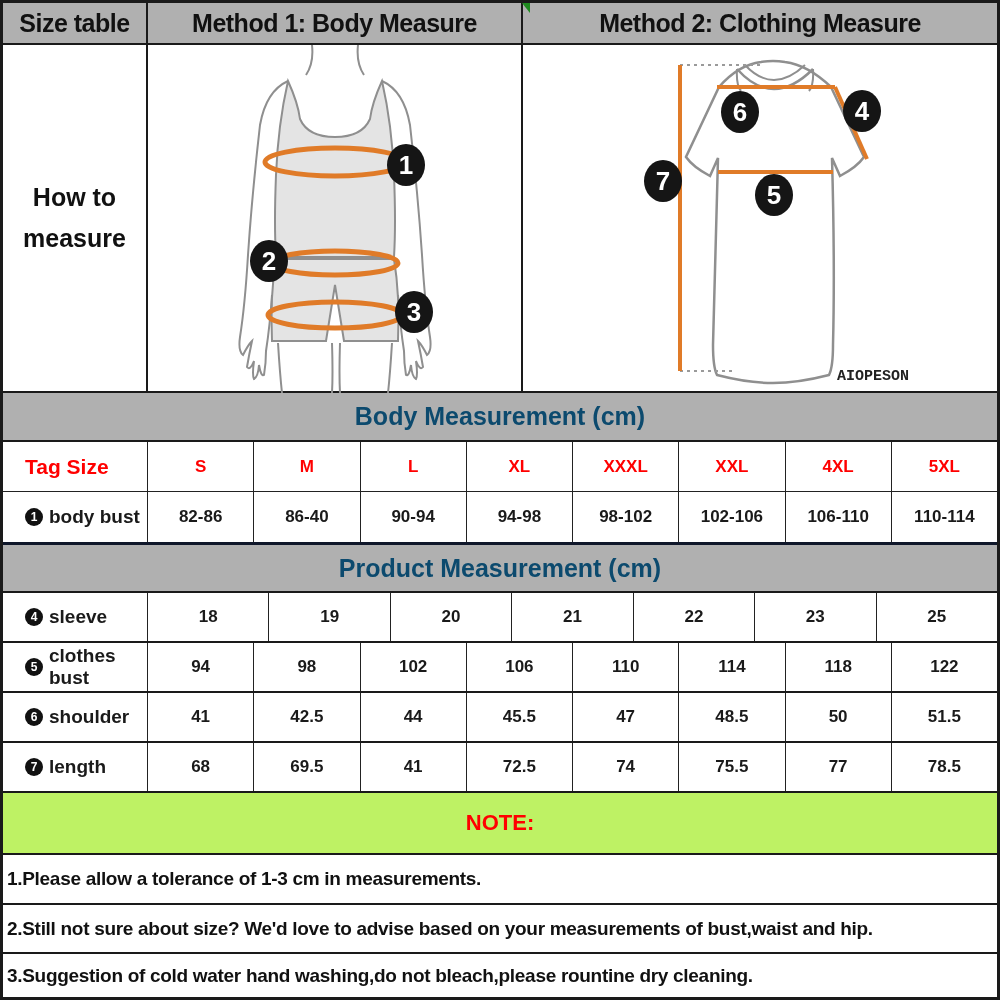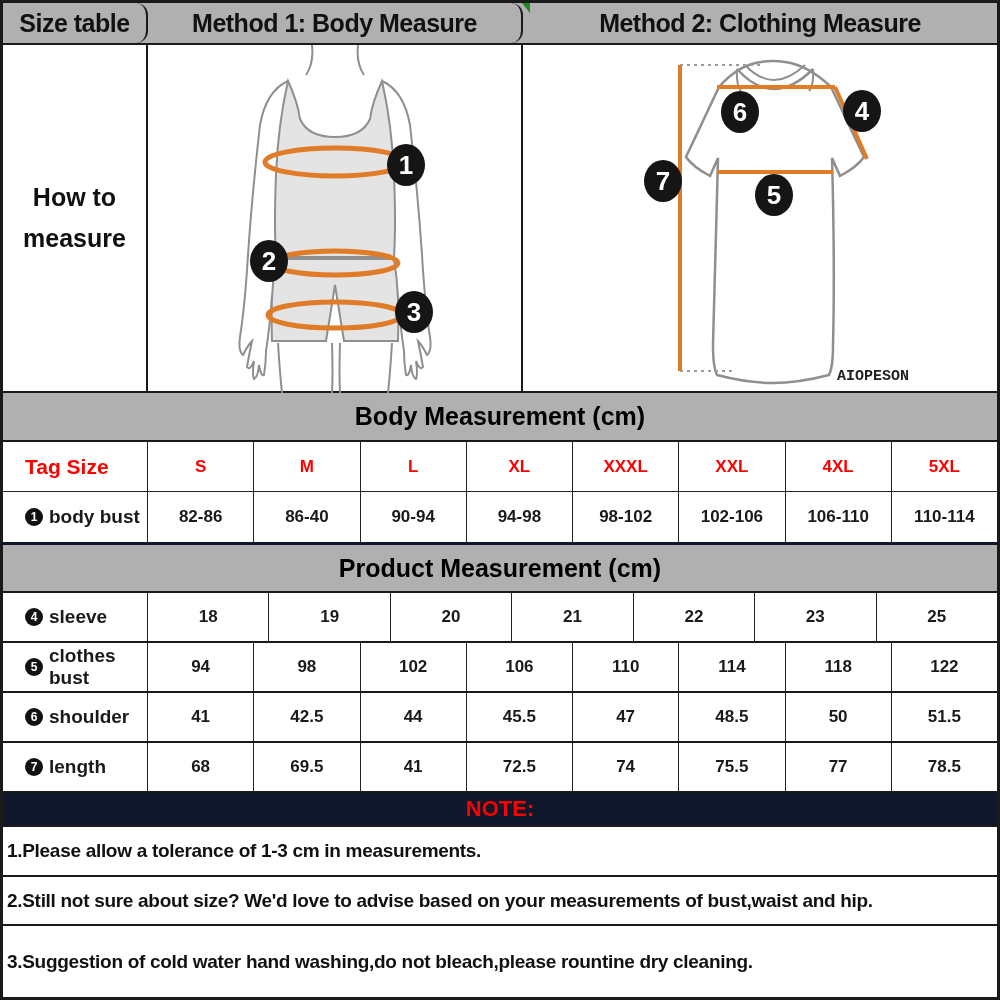--- a/index.html
+++ b/index.html
@@ -13,21 +13,21 @@
     display:flex; flex-direction:column;
     position:relative;
   }
 
   
   .row{ display:flex; width:100%; }
   .cell{ display:flex; align-items:center; justify-content:center; }
 
   
   .hdr-row{ height:42px; background:#b0b0b0; border-bottom:2px solid #1a1a1a; }
-  .hdr-cell{ font-size:25px; font-weight:bold; color:#111; letter-spacing:-0.5px;border-radius:12px; }
+  .hdr-cell{ font-size:25px; font-weight:bold; color:#111; letter-spacing:-0.5px; }
   .col-label{ width:145px; border-right:2px solid #1a1a1a; }
   .col-m1{ width:375px; border-right:2px solid #1a1a1a; }
   .col-m2{ flex:1; }
 
   .green-flag{
     position:absolute; left:519px; top:0;
     width:0; height:0;
     border-top:10px solid #1f8a1f;
     border-left:8px solid transparent;
     z-index:5;
@@ -47,21 +47,21 @@
     display:flex; align-items:center; justify-content:center;
     transform:translate(-50%,-50%);
   }
   .brand{
     position:absolute; right:88px; bottom:6px;
     font-family:"Liberation Mono","DejaVu Sans Mono",monospace;
     font-size:15px; font-weight:bold; color:#222; letter-spacing:0px;
   }
 
   
-  .band{ background:#b0b0b0; border-bottom:2px solid #1a1a1a; align-items:center; justify-content:center; display:flex; font-size:25px; font-weight:bold; color:#000000; }
+  .band{ background:#b0b0b0; border-bottom:2px solid #1a1a1a; align-items:center; justify-content:center; display:flex; font-size:25px; font-weight:bold; color:#0c4a6e; }
   .band1{ height:49px; }
   .band2{ height:51px; border-top:3px solid #0f172a; }
 
   
   .trow{ background:#fff; }
   .trow .cell{ border-right:1px solid #222; font-weight:bold; color:#1a1a1a; }
   .trow .cell:last-child{ border-right:none; }
   .lbl{ width:145px; justify-content:flex-start; padding-left:22px; font-size:19px; }
   .val{ flex:1; font-size:17px; }
   .tagsize-row{ height:50px; border-bottom:1px solid #222; }
@@ -72,21 +72,21 @@
   .prod-row:last-of-type{ border-bottom:2px solid #1a1a1a; }
 
   .badge{
     display:inline-flex; width:18px; height:18px; margin-right:6px;
     background:#111; border-radius:50%;
     color:#fff; font-size:12px; font-weight:bold;
     align-items:center; justify-content:center; flex:none;
   }
 
   
-  .note-title-row{ height:34px; background:#0f172a; border-bottom:2px solid #1a1a1a; align-items:center; justify-content:center; display:flex; }
+  .note-title-row{ height:62px; background:#bef264; border-bottom:2px solid #1a1a1a; align-items:center; justify-content:center; display:flex; }
   .note-title{ color:#f00; font-size:22px; font-weight:bold; }
   .note-row{ background:#fff; border-bottom:2px solid #1a1a1a; display:flex; align-items:center; padding-left:4px; font-size:19px; font-weight:bold; color:#111; letter-spacing:-0.3px; }
   .note1{ height:50px; }
   .note2{ height:49px; }
   .note3{ flex:1; border-bottom:none; }
 </style>
 </head>
 <body>
 
 <div class="page">

